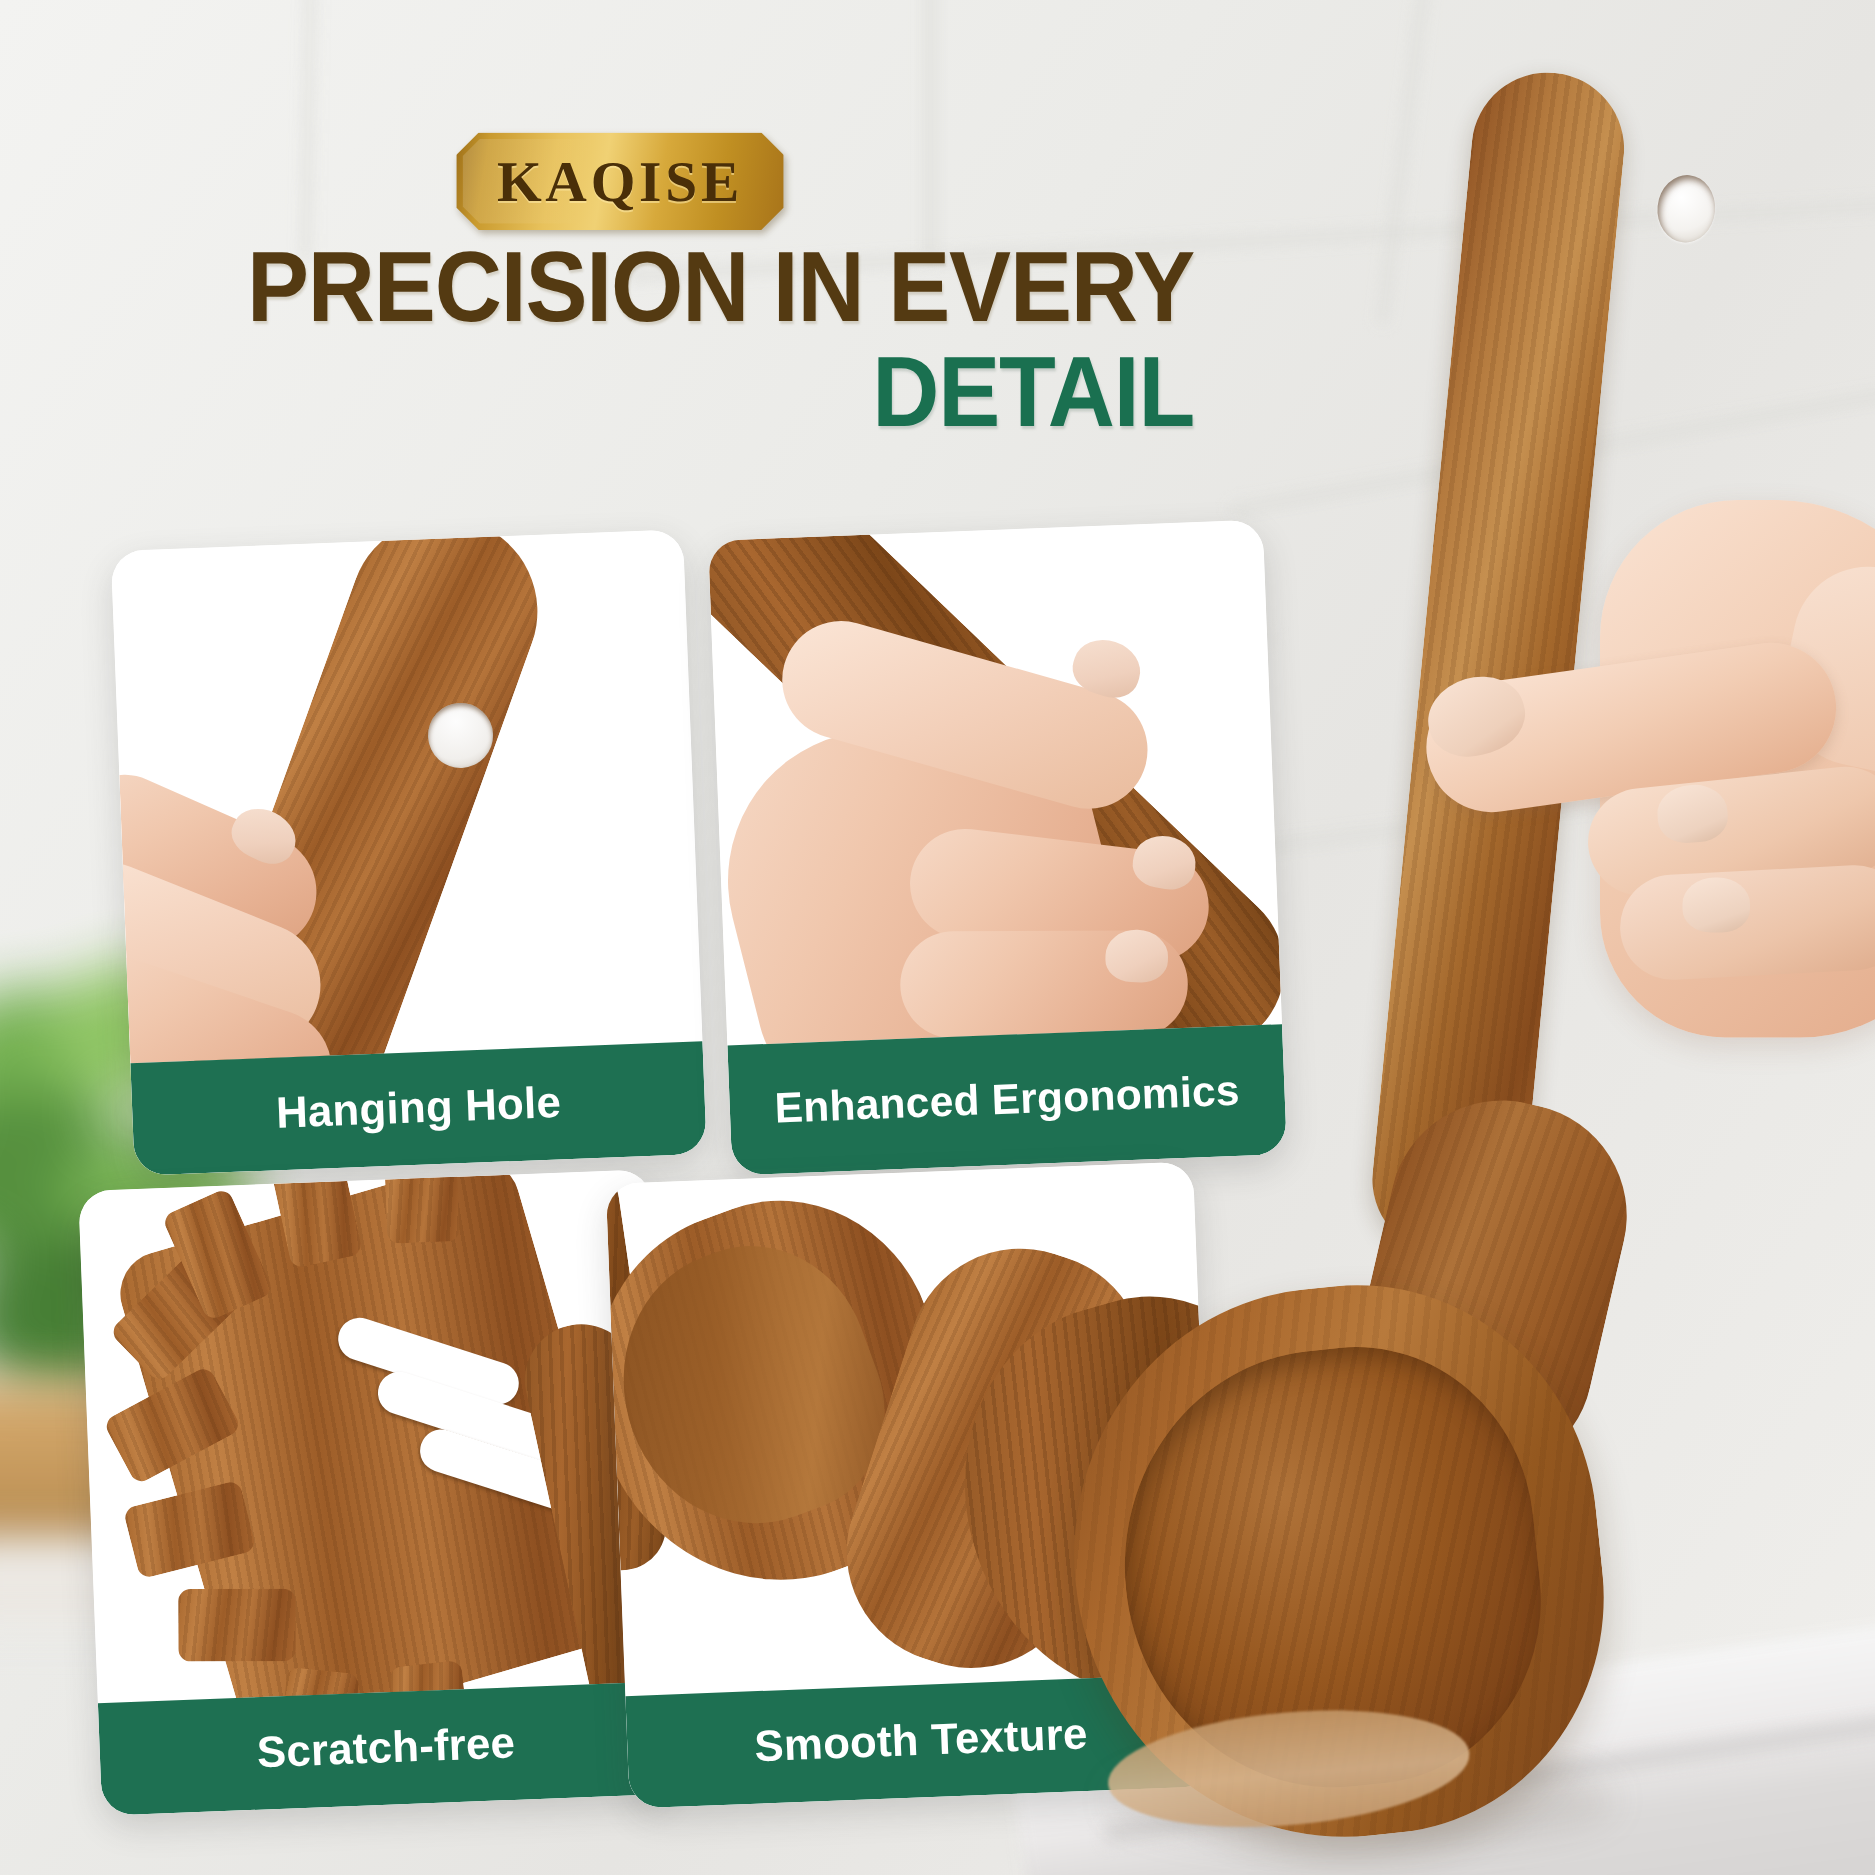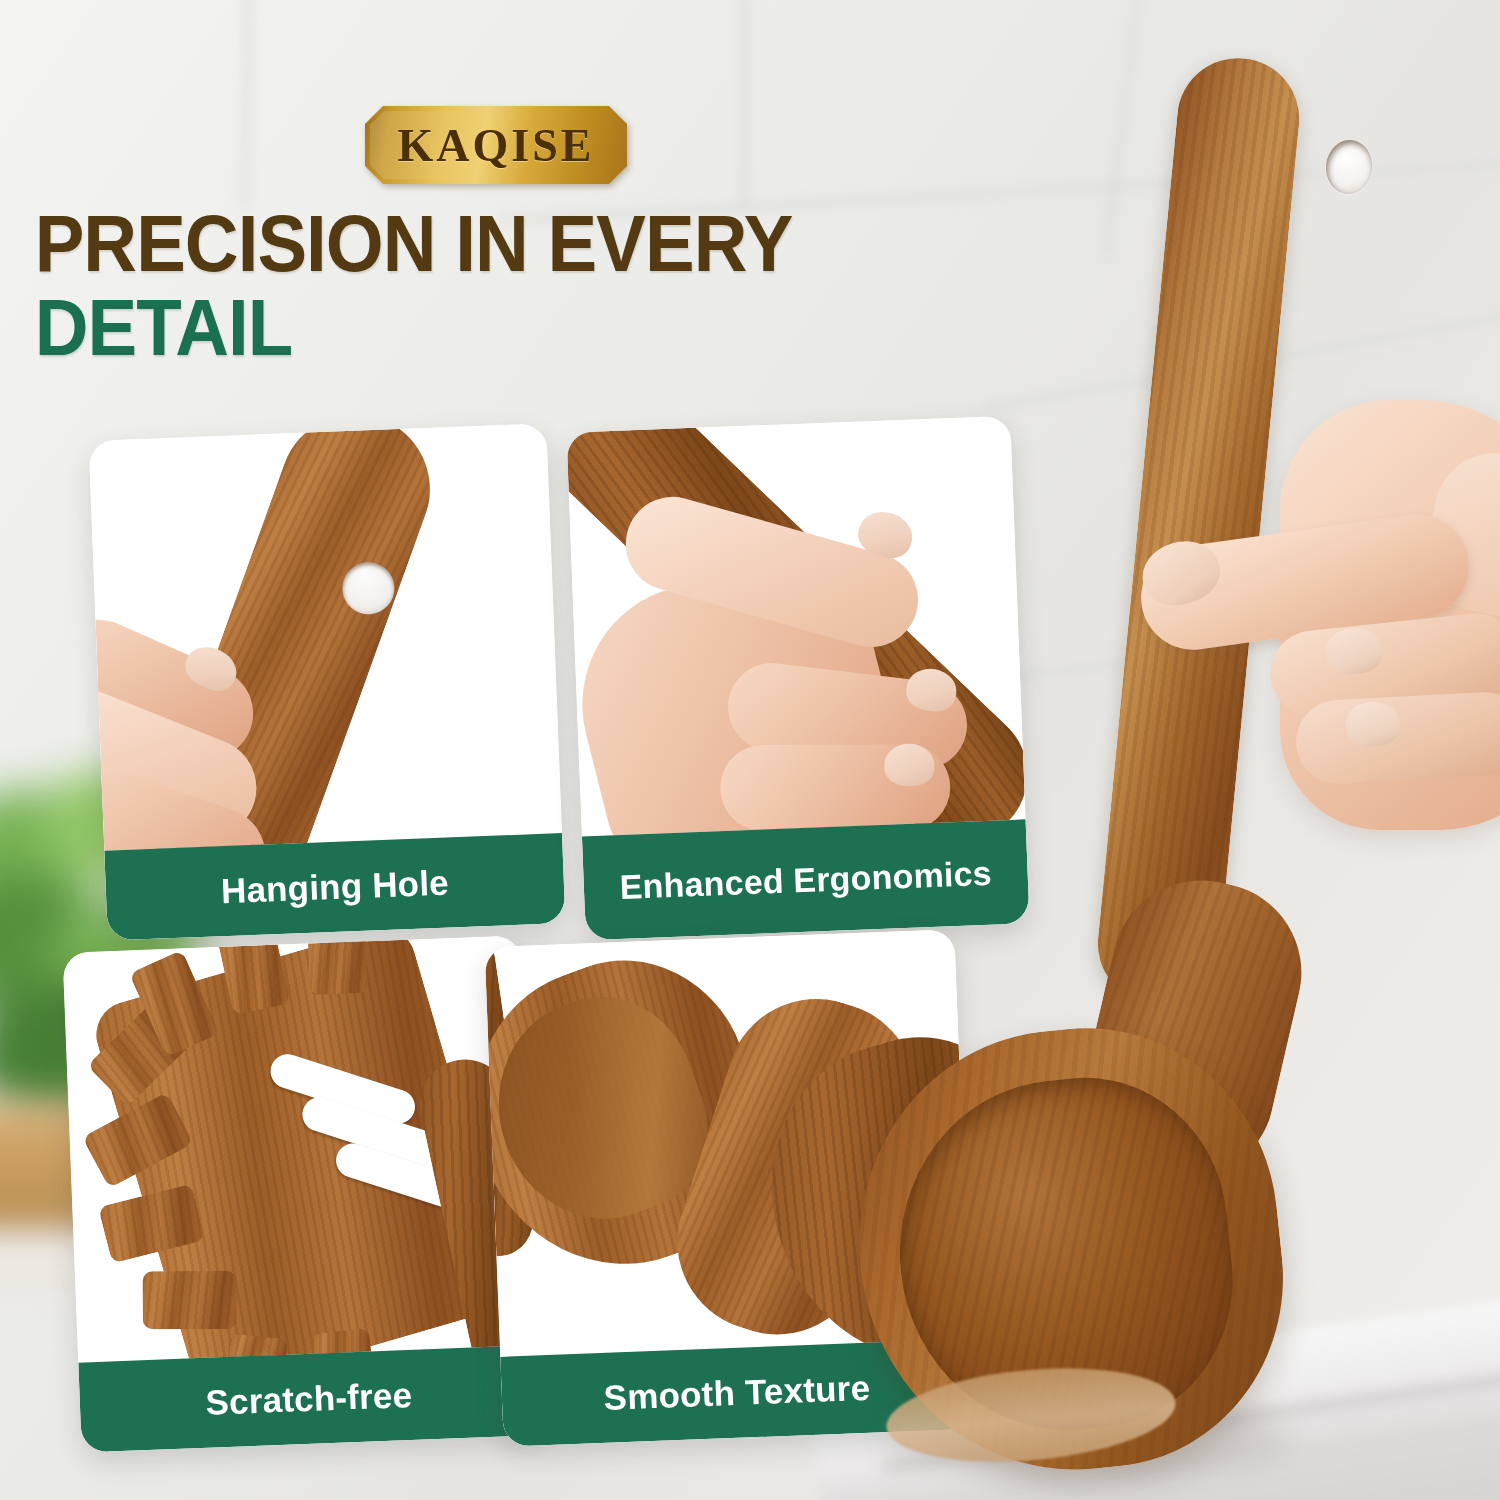--- a/index.html
+++ b/index.html
@@ -77,21 +77,21 @@
   .logo-text{
     font-family:"Liberation Serif", serif;
     font-size:46px; font-weight:700; letter-spacing:3px;
     color:#4a2f08;
     text-shadow:0 1px 0 rgba(255,235,170,.55);
     position:relative; z-index:2;
   }
 
   
   .headline{
-    position:absolute; left:0; top:206px; width:990px; text-align:left;
+    position:absolute; left:0; top:192px; width:990px; text-align:right;
     line-height:.95;
   }
   .hl-1{
     display:block;
     font-size:80px; font-weight:800; letter-spacing:-1px;
     color:#543A12;
     transform:scaleX(.93); transform-origin:center;
     text-shadow:1px 2px 2px rgba(120,100,60,.22);
   }
   .hl-2{

